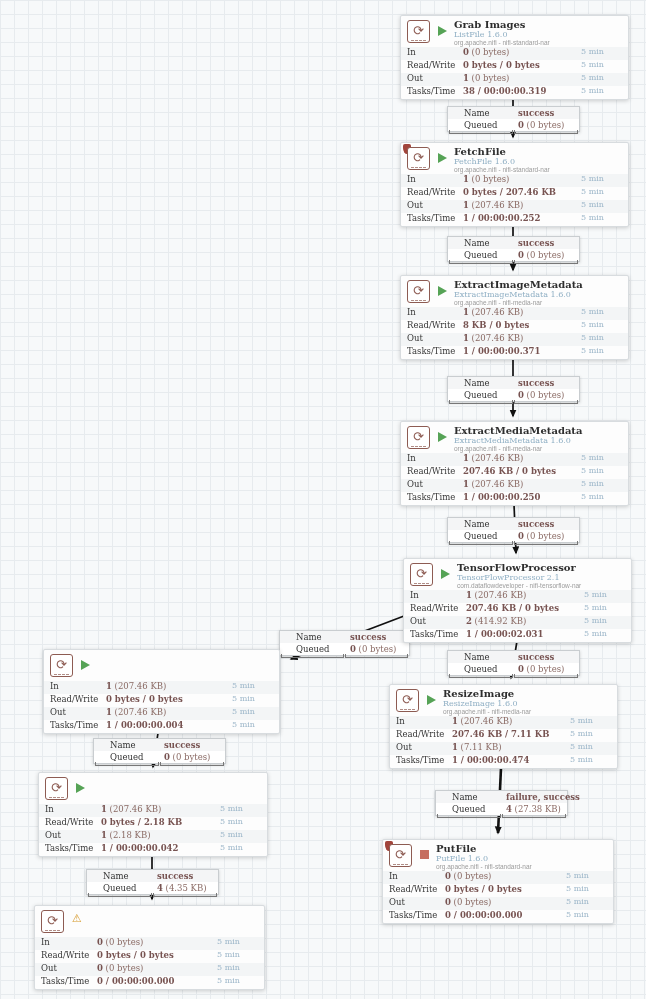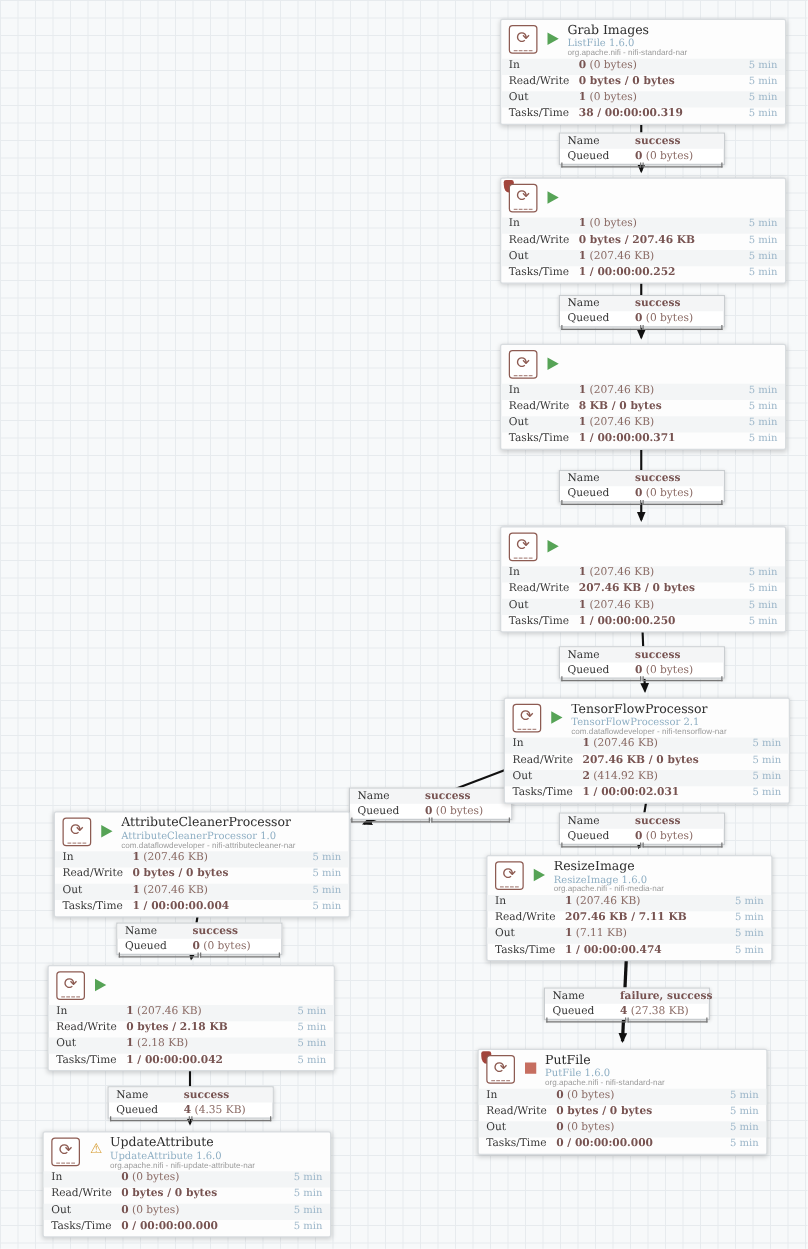--- a/index.html
+++ b/index.html
@@ -31,40 +31,40 @@
     position:absolute;left:2px;top:1px;width:8px;height:10px;display:none;
     background:#a2453c;border-radius:2px 2px 55% 55% / 2px 2px 70% 70%;
     box-shadow:0 0 0 1px #fff;
   }
   .proc.restricted .shield{display:block;}
   .state{position:absolute;left:37px;top:10px;width:10px;height:10px;}
   .state.running{width:0;height:0;border-left:9px solid #56a356;border-top:5px solid transparent;border-bottom:5px solid transparent;}
   .state.stopped{width:9px;height:9px;background:#c66e60;}
   .state.invalid{font-family:"DejaVu Sans",sans-serif;font-size:11px;line-height:10px;color:#d69a2d;font-weight:bold;top:8px;}
   .p-titles{position:absolute;left:53px;top:3px;right:4px;white-space:nowrap;overflow:hidden;}
-  .p-name{font-size:10px;font-weight:normal;color:#2e2e2e;line-height:11px;}
+  .p-name{font-size:10px;font-weight:bold;color:#2e2e2e;line-height:11px;}
   .p-type{font-size:8px;color:#8fafc4;line-height:9px;}
   .p-bundle{font-family:"Liberation Sans",sans-serif;font-size:6.5px;color:#9b9b9b;line-height:8px;}
   .s-row{display:flex;height:13px;align-items:flex-start;font-size:8.5px;}
   .s-row:nth-child(odd){background:#f3f5f6;}
   .s-label{width:56px;padding-left:6px;color:#373737;flex:none;}
   .s-val{flex:1;color:#775351;white-space:nowrap;overflow:hidden;}
   .s-val b{font-weight:bold;}
   .s-val i{font-style:normal;color:#8a6a64;}
-  .s-period{flex:none;width:32px;text-align:right;padding-right:6px;font-size:8px;color:#9cb6c9;}
+  .s-period{flex:none;width:32px;text-align:right;padding-right:24px;font-size:8px;color:#9cb6c9;}
   
   .conn{
     position:absolute;z-index:2;width:133px;
     background:#fff;border:1px solid #c9cdd0;
     box-shadow:0 1px 3px rgba(0,0,0,0.18);
     box-sizing:border-box;
   }
   .c-row{display:flex;height:12px;align-items:center;font-size:8.5px;white-space:nowrap;}
   .c-row.c-name{background:#f4f5f6;}
-  .c-l{width:42px;padding-left:6px;color:#333;flex:none;}
+  .c-l{width:42px;padding-left:16px;color:#333;flex:none;}
   .c-v{color:#775351;font-weight:bold;padding-left:12px;}
   .c-v i{font-style:normal;font-weight:normal;color:#8a6a64;}
   .tick{position:absolute;bottom:-3px;height:3px;width:47%;border:1px solid #777;border-top:none;}
   .tick.tl{left:1px;} .tick.tr{right:1px;}
 </style>
 </head>
 <body>
 
 <div id="canvas">
   <svg id="wires" width="646" height="999">
@@ -122,20 +122,25 @@
     <span class="s-period">5 min</span>
   </div>
 </div>
   </div>
 
   <div class="proc restricted" style="left: 400px; top: 142px; width: 229px;">
     <div class="p-header">
       <span class="shield"></span>
       <span class="p-icon">⟳</span>
       <span class="state running"></span>
+      <div class="p-titles">
+        <div class="p-name">FetchFile</div>
+        <div class="p-type">FetchFile 1.6.0</div>
+        <div class="p-bundle">org.apache.nifi - nifi-standard-nar</div>
+      </div>
     </div>
     <div class="p-stats">
   <div class="s-row">
     <span class="s-label">In</span>
     <span class="s-val"><b>1</b><i> (0 bytes)</i></span>
     <span class="s-period">5 min</span>
   </div>
 
   <div class="s-row">
     <span class="s-label">Read/Write</span>
@@ -155,20 +160,25 @@
     <span class="s-period">5 min</span>
   </div>
 </div>
   </div>
 
   <div class="proc" style="left: 400px; top: 275px; width: 229px;">
     <div class="p-header">
 
       <span class="p-icon">⟳</span>
       <span class="state running"></span>
+      <div class="p-titles">
+        <div class="p-name">ExtractImageMetadata</div>
+        <div class="p-type">ExtractImageMetadata 1.6.0</div>
+        <div class="p-bundle">org.apache.nifi - nifi-media-nar</div>
+      </div>
     </div>
     <div class="p-stats">
   <div class="s-row">
     <span class="s-label">In</span>
     <span class="s-val"><b>1</b><i> (207.46 KB)</i></span>
     <span class="s-period">5 min</span>
   </div>
 
   <div class="s-row">
     <span class="s-label">Read/Write</span>
@@ -188,20 +198,25 @@
     <span class="s-period">5 min</span>
   </div>
 </div>
   </div>
 
   <div class="proc" style="left: 400px; top: 421px; width: 229px;">
     <div class="p-header">
 
       <span class="p-icon">⟳</span>
       <span class="state running"></span>
+      <div class="p-titles">
+        <div class="p-name">ExtractMediaMetadata</div>
+        <div class="p-type">ExtractMediaMetadata 1.6.0</div>
+        <div class="p-bundle">org.apache.nifi - nifi-media-nar</div>
+      </div>
     </div>
     <div class="p-stats">
   <div class="s-row">
     <span class="s-label">In</span>
     <span class="s-val"><b>1</b><i> (207.46 KB)</i></span>
     <span class="s-period">5 min</span>
   </div>
 
   <div class="s-row">
     <span class="s-label">Read/Write</span>
@@ -259,25 +274,20 @@
     <span class="s-period">5 min</span>
   </div>
 </div>
   </div>
 
   <div class="proc" style="left: 43px; top: 649px; width: 237px;">
     <div class="p-header">
 
       <span class="p-icon">⟳</span>
       <span class="state running"></span>
-      <div class="p-titles">
-        <div class="p-name">AttributeCleanerProcessor</div>
-        <div class="p-type">AttributeCleanerProcessor 1.0</div>
-        <div class="p-bundle">com.dataflowdeveloper - nifi-attributecleaner-nar</div>
-      </div>
     </div>
     <div class="p-stats">
   <div class="s-row">
     <span class="s-label">In</span>
     <span class="s-val"><b>1</b><i> (207.46 KB)</i></span>
     <span class="s-period">5 min</span>
   </div>
 
   <div class="s-row">
     <span class="s-label">Read/Write</span>
@@ -406,25 +416,20 @@
     <span class="s-period">5 min</span>
   </div>
 </div>
   </div>
 
   <div class="proc" style="left: 34px; top: 905px; width: 231px;">
     <div class="p-header">
 
       <span class="p-icon">⟳</span>
       <span class="state invalid">⚠</span>
-      <div class="p-titles">
-        <div class="p-name">UpdateAttribute</div>
-        <div class="p-type">UpdateAttribute 1.6.0</div>
-        <div class="p-bundle">org.apache.nifi - nifi-update-attribute-nar</div>
-      </div>
     </div>
     <div class="p-stats">
   <div class="s-row">
     <span class="s-label">In</span>
     <span class="s-val"><b>0</b><i> (0 bytes)</i></span>
     <span class="s-period">5 min</span>
   </div>
 
   <div class="s-row">
     <span class="s-label">Read/Write</span>

